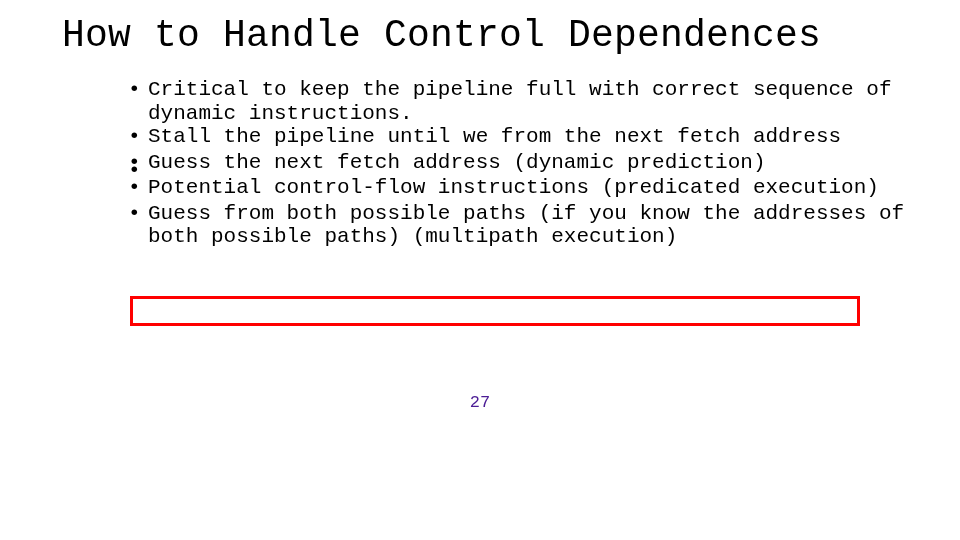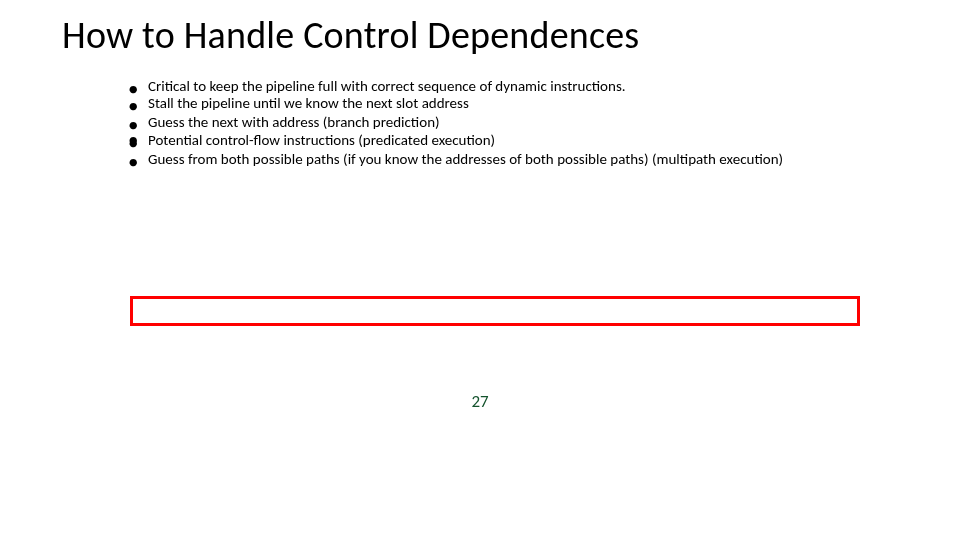--- a/index.html
+++ b/index.html
@@ -10,37 +10,38 @@
     background: #ffffff;
     font-family: Calibri, "Segoe UI", Arial, sans-serif;
     color: #000000;
     overflow: hidden;
   }
   .slide {
     position: relative;
     width: 960px;
     height: 428px;
     box-sizing: border-box;
+    font-family: Liberation Mono, monospace;
   }
   .title {
     position: absolute;
     top: 16px;
     left: 62px;
     font-size: 38px;
     font-weight: 400;
     letter-spacing: 0.2px;
     line-height: 1.05;
     white-space: nowrap;
   }
   .body {
     position: absolute;
     top: 78px;
     left: 126px;
     right: 48px;
-    font-size: 15px;
+    font-size: 21px;
     line-height: 1.12;
   }
   ul.level1 {
     list-style: none;
     padding: 0;
     margin: 0;
   }
   ul.level1 > li {
     position: relative;
     padding-left: 22px;
@@ -79,21 +80,21 @@
     background: transparent;
     box-sizing: border-box;
   }
   .page-number {
     position: absolute;
     left: 0;
     right: 0;
     bottom: 16px;
     text-align: center;
     font-size: 17px;
-    color: #14532d;
+    color: #4c1d95;
   }
 </style>
 </head>
 <body>
 
 <div class="slide">
 
   <div class="title">How to Handle Control Dependences</div>
 
   <div class="body">
@@ -104,24 +105,24 @@
       <li style="padding-left:0; margin-bottom:0;">
 
         <style>
           
         </style>
       </li>
     </ul>
 
     <ul class="level2" style="margin-top:-34px;">
       <li>
-        <span>Stall the pipeline until we know the next slot address</span>
+        <span>Stall the pipeline until we from the next fetch address</span>
       </li>
       <li>
-        <span>Guess the next with address (branch prediction)</span>
+        <span>Guess the next fetch address (dynamic prediction)</span>
       </li>
       <li>
         <span>Potential control-flow instructions (predicated execution)</span>
       </li>
       <li>
         <span>Guess from both possible paths (if you know the addresses of both possible paths) (multipath execution)</span>
       </li>
     </ul>
   </div>
 

